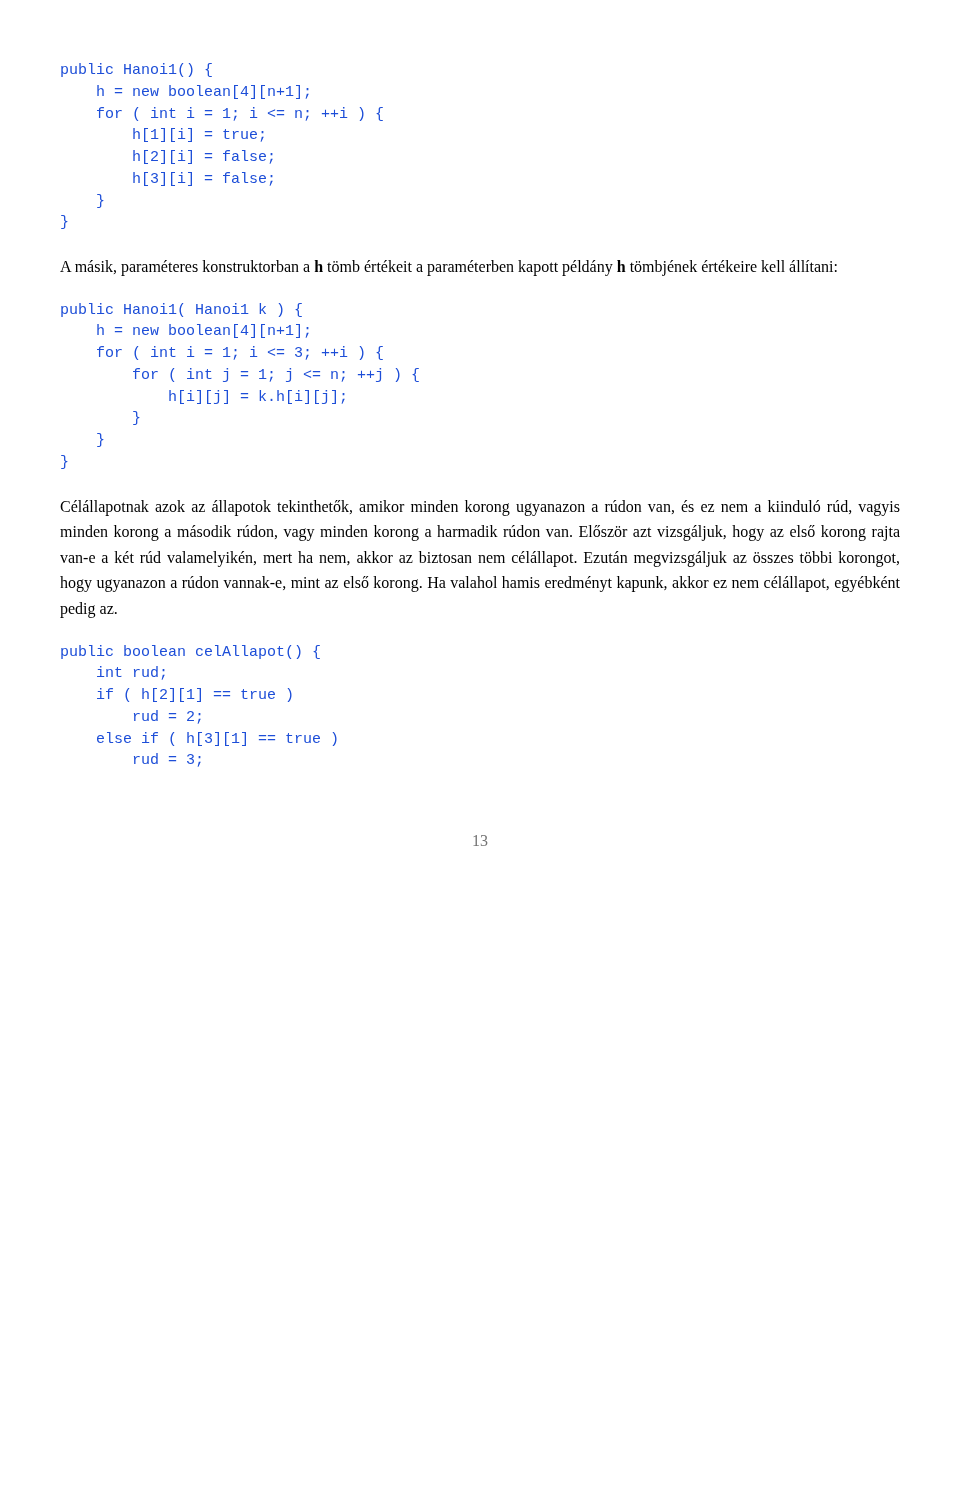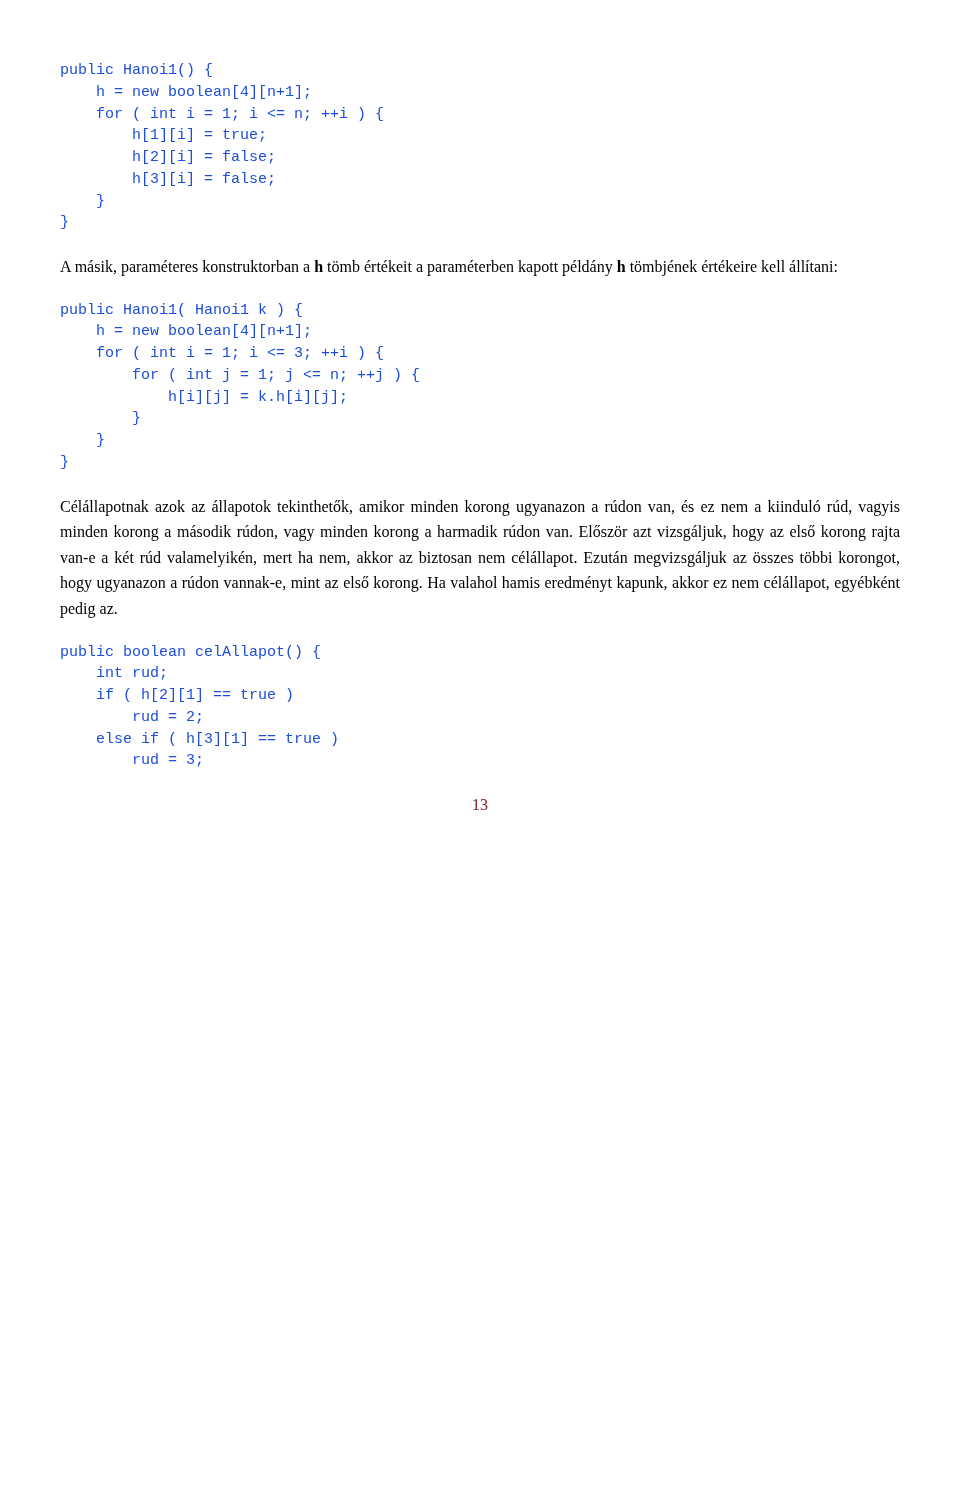--- a/index.html
+++ b/index.html
@@ -37,22 +37,22 @@
     }
 
     .prose strong, .prose b {
       font-weight: bold;
     }
 
     .page-number {
       text-align: center;
       font-family: Georgia, 'Times New Roman', serif;
       font-size: 16px;
-      color: #7f1d1d;
-      margin-top: 24px;
+      color: #737373;
+      margin-top: 60px;
     }
   </style>
 </head>
 <body>
 
 <div>
 
   <div class="code-block">public Hanoi1() {
     h = new boolean[4][n+1];
     for ( int i = 1; i &lt;= n; ++i ) {

